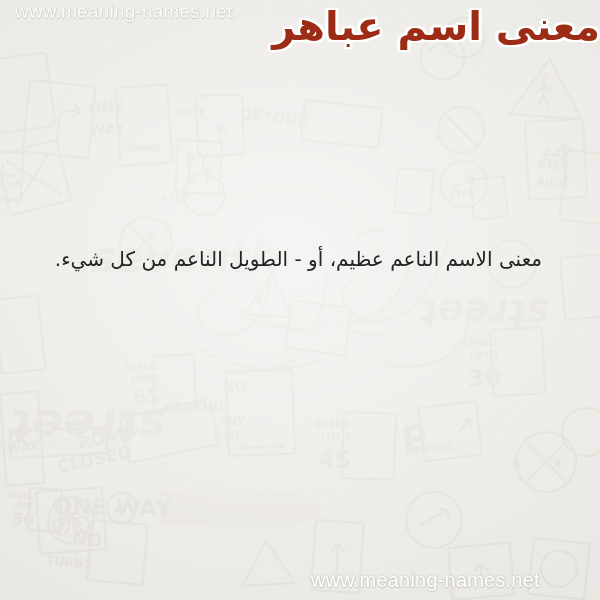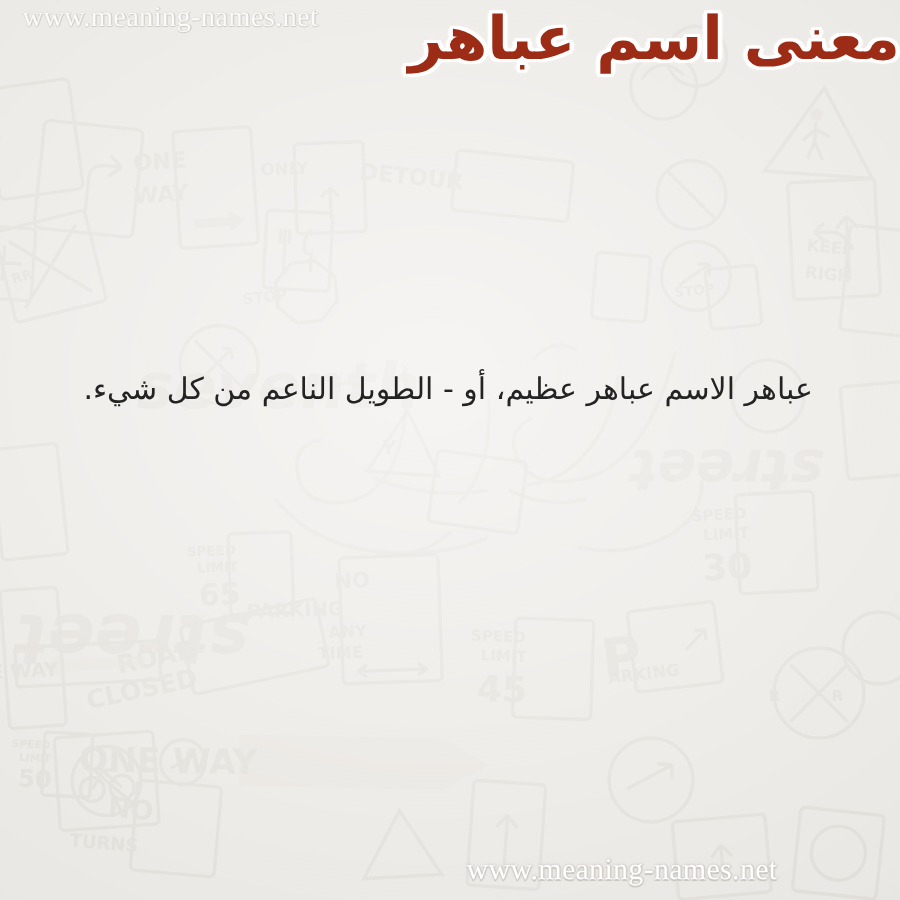--- a/index.html
+++ b/index.html
@@ -47,21 +47,21 @@
     top: 215px;
     width: 330px;
     height: 190px;
     pointer-events: none;
     opacity: 0.55;
   }
 
   
   .watermark {
     position: absolute;
-    font-family: Liberation Serif, serif;
+    font-family: Liberation Sans, sans-serif;
     white-space: nowrap;
     direction: ltr;
     letter-spacing: 0.2px;
     color: #ffffff;
     user-select: none;
     text-align: right;
   }
   #wm-top {
     left: 15px;
     top: 1px;
@@ -397,17 +397,17 @@
       <path d="M150 140 q-20 18 -48 14"></path>
     </g>
   </svg>
 
   <div id="bg-vignette"></div>
 
   <div class="watermark" id="wm-top">www.meaning-names.net</div>
 
   <div id="title">معنى اسم عباهر</div>
 
-  <div id="meaning-text">عباهر الاسم عباهر عظيم، أو - الطويل الناعم من كل شيء.</div>
+  <div id="meaning-text">معنى الاسم الناعم عظيم، أو - الطويل الناعم من كل شيء.</div>
 
   <div class="watermark" id="wm-bottom">www.meaning-names.net</div>
 
 </div>
 
 </body></html>

